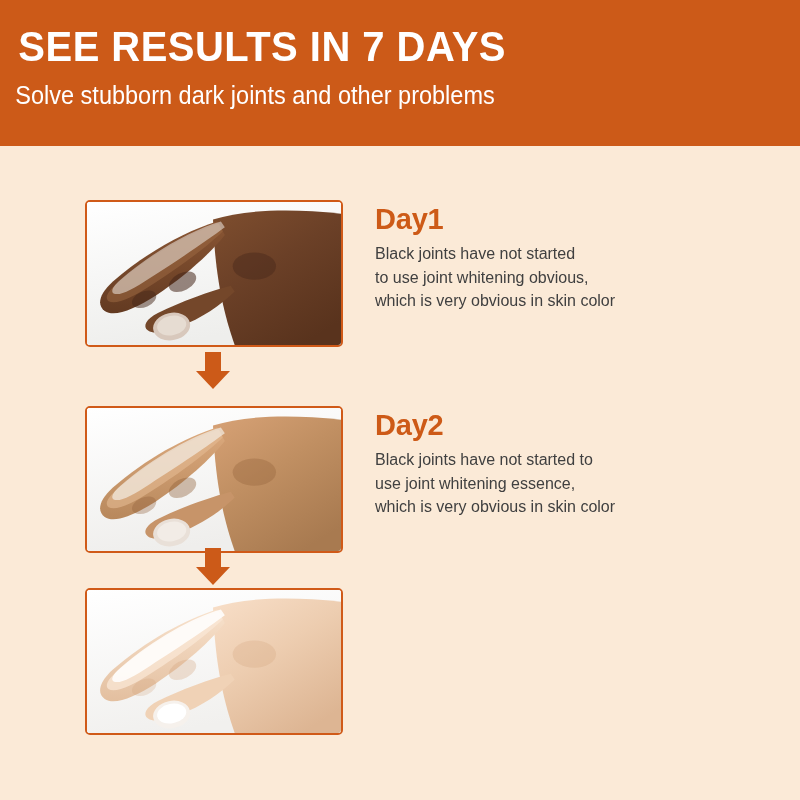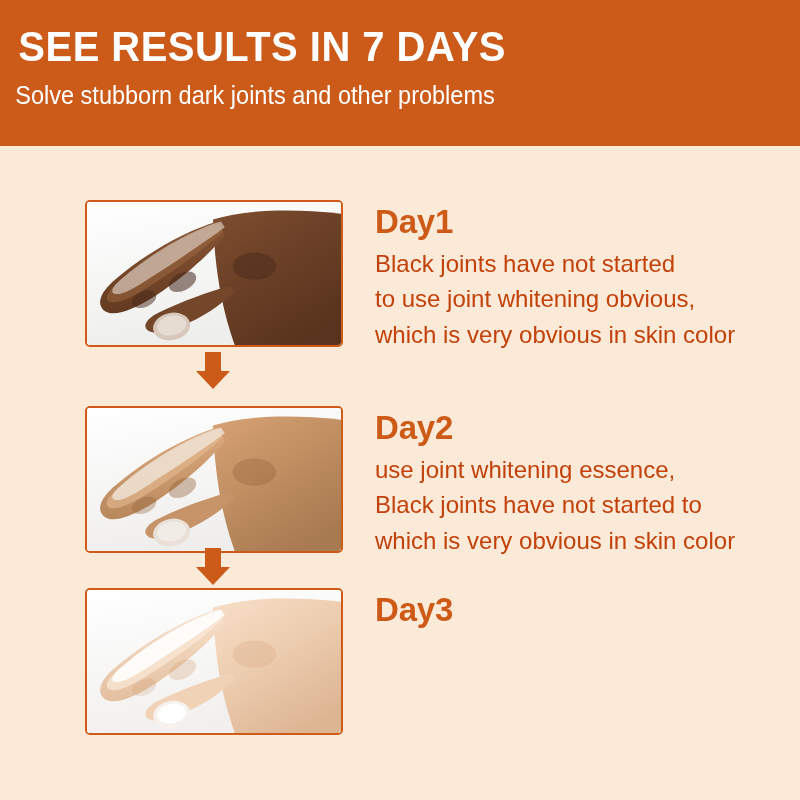--- a/index.html
+++ b/index.html
@@ -129,29 +129,29 @@
 
   
   .step-text {
     position: absolute;
     left: 375px;
     top: 5px;
     width: 330px;
   }
   .step-heading {
     color: #cd5a17;
-    font-size: 33px;
+    font-size: 29px;
     font-weight: bold;
     line-height: 1.0;
     margin: 0 0 8px 0;
     letter-spacing: -0.2px;
   }
   .step-desc {
-    color: #c2410c;
-    font-size: 24px;
+    color: #404040;
+    font-size: 16px;
     line-height: 1.47;
     margin: 0;
   }
   .step-desc .desc-line {
     display: block;
     white-space: nowrap;
   }
 </style>
 </head>
 <body>
@@ -258,22 +258,22 @@
             <ellipse cx="58" cy="100" rx="13" ry="8" fill="#8f5f38" opacity="0.35" transform="rotate(-24 58 100)"></ellipse>
             <ellipse cx="170" cy="66" rx="22" ry="14" fill="#8f5f38" opacity="0.33"></ellipse>
           </svg>
         </div>
       </div>
     </div>
 
     <div class="step-text">
       <div class="step-heading">Day2</div>
       <div class="step-desc">
+        <span class="desc-line">Black joints have not started to</span>
         <span class="desc-line">use joint whitening essence,</span>
-        <span class="desc-line">Black joints have not started to</span>
         <span class="desc-line">which is very obvious in skin color</span>
       </div>
     </div>
   </div>
 
   <div class="arrow-down arrow-2">
     <div class="arrow-shaft"></div>
     <div class="arrow-head"></div>
   </div>
 
@@ -308,17 +308,16 @@
             <ellipse cx="86" cy="127" rx="15" ry="10" fill="#ffffff" transform="rotate(-12 86 127)"></ellipse>
             <ellipse cx="97" cy="82" rx="15" ry="9" fill="#cfa077" opacity="0.3" transform="rotate(-28 97 82)"></ellipse>
             <ellipse cx="58" cy="100" rx="13" ry="8" fill="#cfa077" opacity="0.25" transform="rotate(-24 58 100)"></ellipse>
             <ellipse cx="170" cy="66" rx="22" ry="14" fill="#cfa077" opacity="0.25"></ellipse>
           </svg>
         </div>
       </div>
     </div>
 
     <div class="step-text">
-      <div class="step-heading">Day3</div>
     </div>
   </div>
 
 </div>
 
 </body></html>

